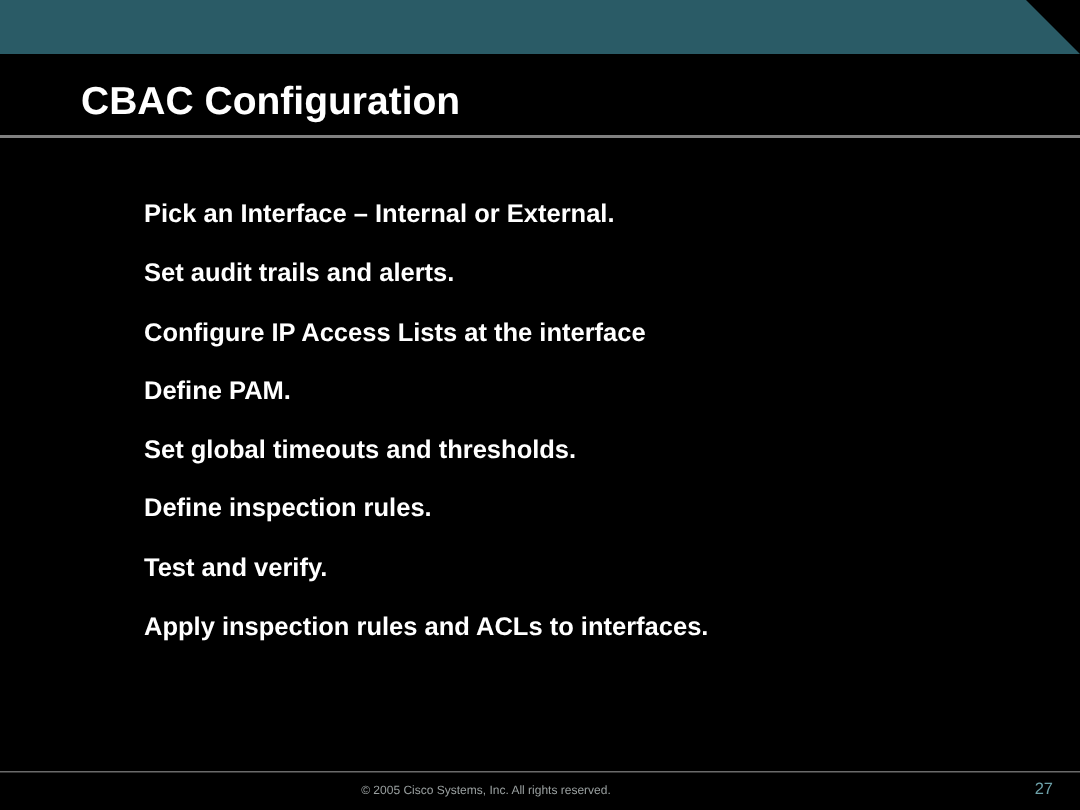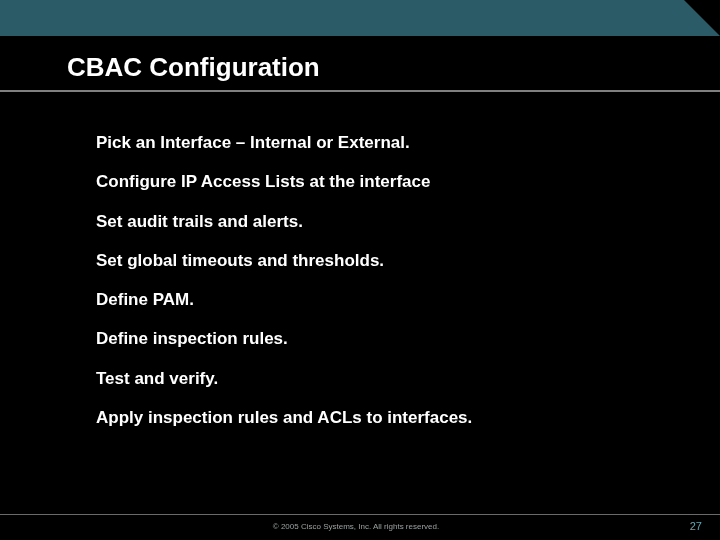--- a/index.html
+++ b/index.html
@@ -30,21 +30,20 @@
     border-left: 36px solid transparent;
     border-top: 36px solid #000;
   }
   .title {
     position: absolute;
     top: 52px;
     left: 54px;
     font-size: 26px;
     font-weight: bold;
     color: #fff;
-    margin-left: 13px;
   }
   .title-underline {
     position: absolute;
     top: 90px;
     left: 0;
     width: 720px;
     height: 2px;
     background: #808080;
   }
   .content {
@@ -76,21 +75,20 @@
     background: #6a6a6a;
   }
   .footer-copy {
     position: absolute;
     left: 0;
     width: 648px;
     top: 8px;
     text-align: center;
     font-size: 8px;
     color: #9aa0a0;
-    margin-left: 32px;
   }
   .footer-page {
     position: absolute;
     right: 18px;
     top: 6px;
     font-size: 11px;
     color: #6ea2aa;
     text-align: center;
   }
 </style>
@@ -99,24 +97,24 @@
 
 <div class="header-bar">
   <div class="corner-notch"></div>
 </div>
 
 <div class="title">CBAC Configuration</div>
 <div class="title-underline"></div>
 
 <div class="content">
   <div class="bullet-item">Pick an Interface – Internal or External.</div>
+  <div class="bullet-item">Set audit trails and alerts.</div>
   <div class="bullet-item">Configure IP Access Lists at the interface</div>
-  <div class="bullet-item">Set audit trails and alerts.</div>
+  <div class="bullet-item">Define PAM.</div>
   <div class="bullet-item">Set global timeouts and thresholds.</div>
-  <div class="bullet-item">Define PAM.</div>
   <div class="bullet-item">Define inspection rules.</div>
   <div class="bullet-item">Test and verify.</div>
   <div class="bullet-item">Apply inspection rules and ACLs to interfaces.</div>
 </div>
 
 <div class="footer">
   <div class="footer-line"></div>
   <div class="footer-copy">© 2005 Cisco Systems, Inc. All rights reserved.</div>
   <div class="footer-page">27</div>
 </div>

